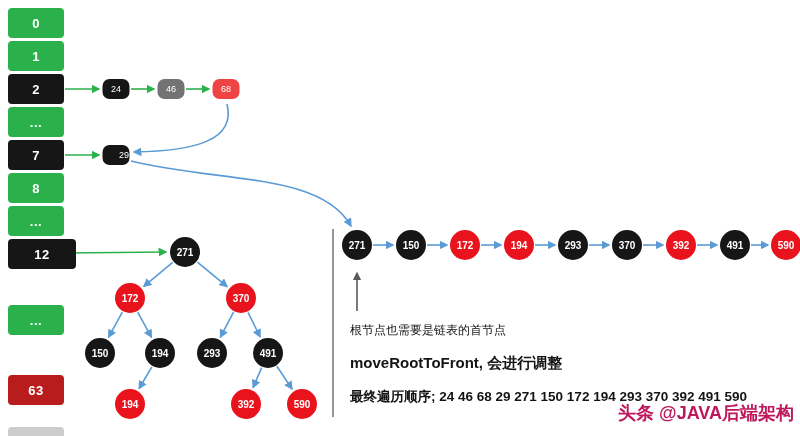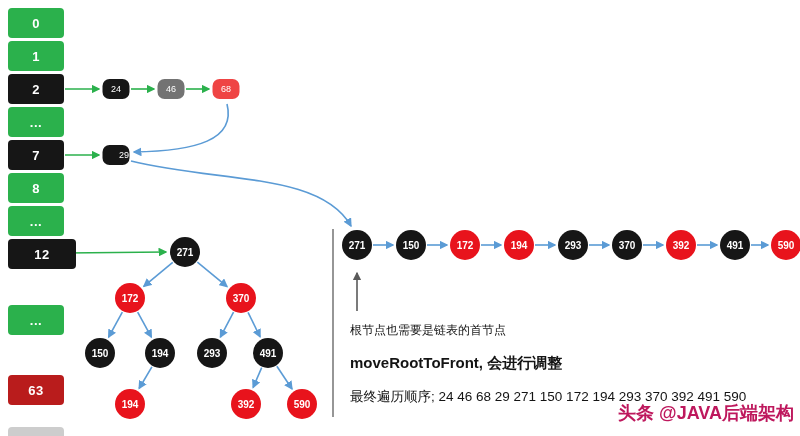--- a/index.html
+++ b/index.html
@@ -22,21 +22,21 @@
   .circ {
     position: absolute; border-radius: 50%;
     color: #fff; font-size: 10px; font-weight: 700;
     display: flex; align-items: center; justify-content: center;
     transform: translate(-50%, -50%);
   }
   .partial-box { position: absolute; left: 8px; top: 427px; width: 56px; height: 12px; border-radius: 4px; }
   .note { position: absolute; left: 350px; color: #141414; white-space: nowrap; }
   .note-1 { top: 322px; font-size: 12px; font-weight: 400; }
   .note-2 { top: 354px; font-size: 15px; font-weight: 700; }
-  .note-3 { top: 388px; font-size: 13.5px; font-weight: 400; }
+  .note-3 { top: 388px; font-size: 13.5px; font-weight: 700; }
   .watermark { position: absolute; right: 6px; top: 401px; font-size: 18px; font-weight: 700; color: #be185d; white-space: nowrap; }
 </style>
 </head>
 <body>
 
 <div class="canvas">
   <svg id="edge-layer" width="800" height="436">
     <defs id="arrow-defs">
         <marker id="arr-green" viewBox="0 0 10 10" refX="8.5" refY="5" markerWidth="5.5" markerHeight="5.5" orient="auto-start-reverse">
           <path d="M0,0L10,5L0,10z" fill="#2BB14C"></path>

